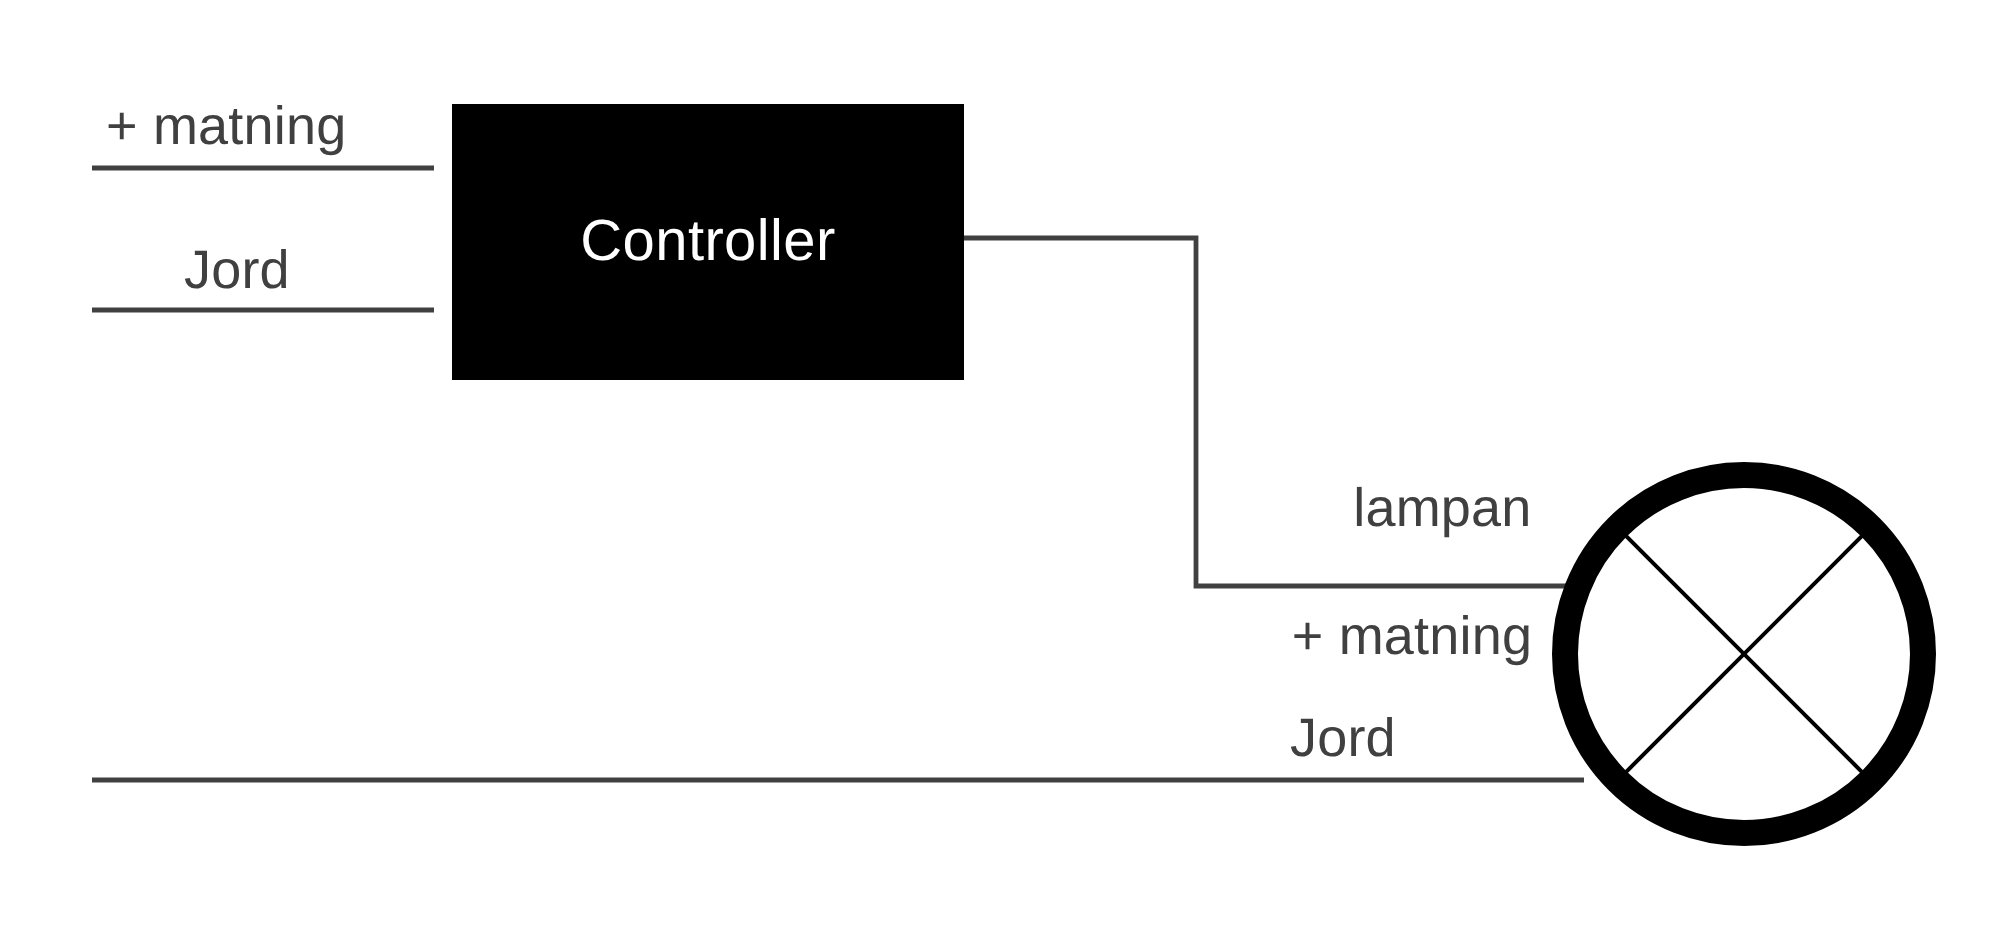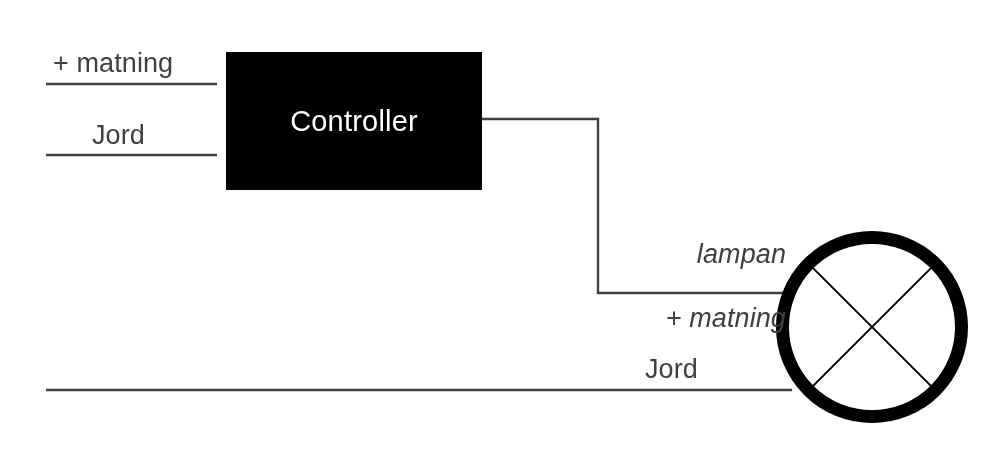--- a/index.html
+++ b/index.html
@@ -39,23 +39,22 @@
   }
   #label-ground-in {
     left: 92px;
     top: 120px;
     font-size: 27px;
   }
   #label-lamp-supply {
     left: 626px;
     top: 207px;
     font-size: 27px;
-    text-align: right;
+    text-align: center;
     width: 160px;
-    font-style: italic;
   }
   #label-lamp-supply .line2 {
     display: block;
   }
   #label-ground-out {
     left: 645px;
     top: 354px;
     font-size: 27px;
   }
   #controller-box {

